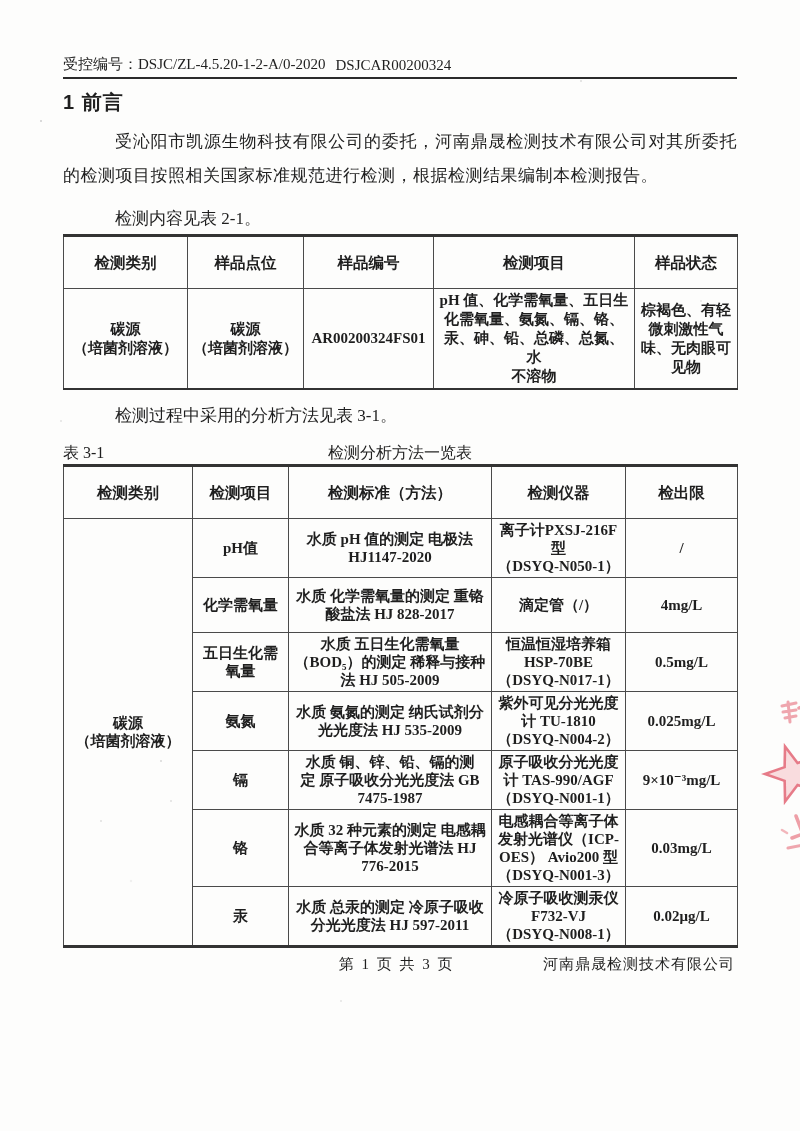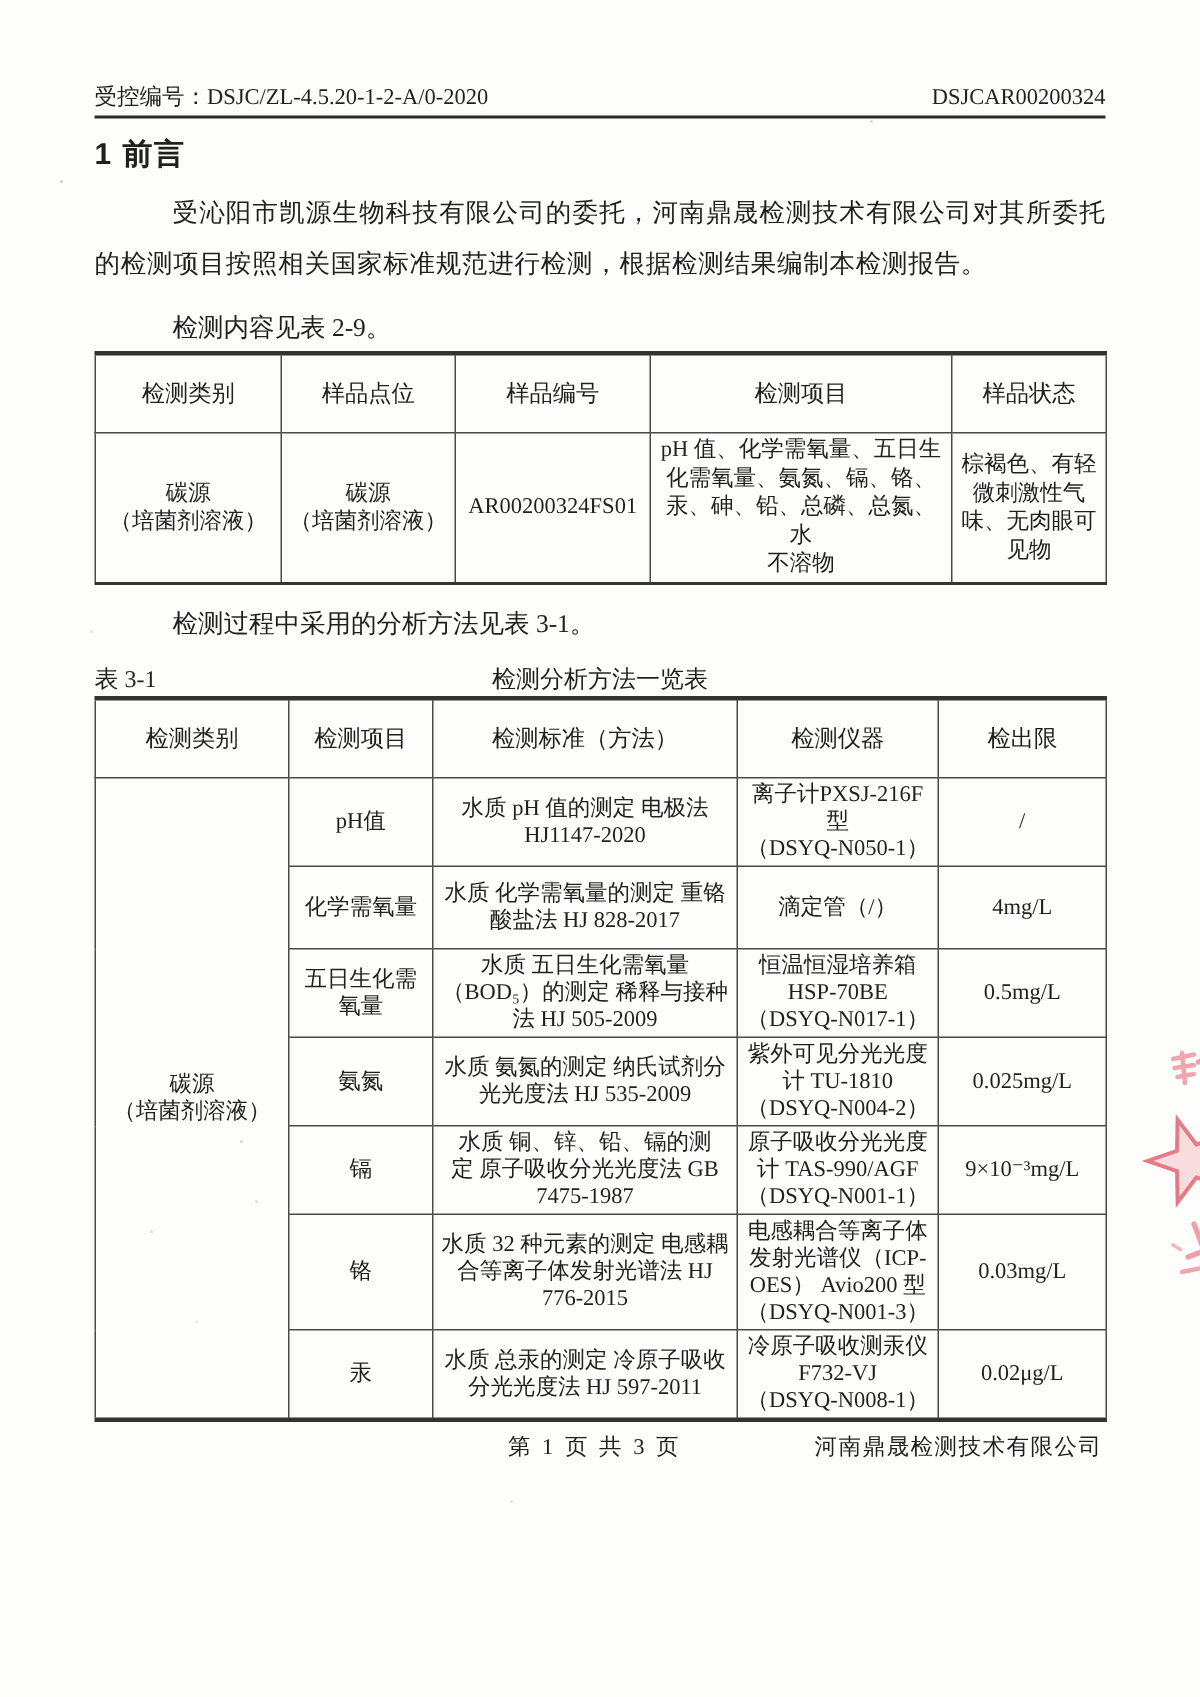--- a/index.html
+++ b/index.html
@@ -18,23 +18,24 @@
     background:rgba(120,120,120,.35);
     box-shadow: 120px 640px 0 rgba(130,130,130,.3), 60px 700px 0 rgba(140,140,140,.25),
       540px -40px 0 rgba(150,150,150,.3), 300px 880px 0 rgba(140,140,140,.22),
       20px 300px 0 rgba(150,150,150,.25), 660px 180px 0 rgba(150,150,150,.2),
       90px 760px 1px rgba(160,160,160,.22), 130px 680px 0 rgba(150,150,150,.28);
     pointer-events:none;
   }
   .content{position:absolute;left:63px;top:0;width:674px;}
 
   .ctrl-row{
-    display:flex;justify-content:space-between;align-items:flex-end;
+    display:flex;justify-content:flex-start;align-items:flex-end;
     margin-top:55px;padding-bottom:3px;border-bottom:2px solid #2b2b2b;
     font-size:15px;
+    gap:10px;
   }
   .heading{
     font-family:"Liberation Sans","DejaVu Sans",sans-serif;
     font-weight:bold;font-size:20px;margin:10px 0 0 0;letter-spacing:1px;
   }
   .para{
     margin:9px 0 0 0;font-size:17px;line-height:34px;text-indent:52px;
     text-align:justify;letter-spacing:.5px;
   }
   .intro{margin:11px 0 0 0;font-size:17px;line-height:30px;text-indent:52px;}
@@ -42,21 +43,21 @@
   .tbl-caption{position:relative;margin-top:9px;height:24px;font-size:16px;}
   .tbl-caption .lbl{position:absolute;left:0;bottom:0;}
   .tbl-caption .cap{position:absolute;left:50%;transform:translateX(-50%);bottom:0;white-space:nowrap;}
 
   table{
     border-collapse:collapse;table-layout:fixed;width:674px;
     font-size:15px;
   }
   td,th{
     border:1px solid #4a4a4a;text-align:center;vertical-align:middle;
-    white-space:pre-line;padding:2px 3px;font-weight:normal;line-height:18px;
+    white-space:pre-line;padding:2px 3px;font-weight:bold;line-height:18px;
     overflow:hidden;
   }
   th{font-size:15.5px;}
   .t2{border-top:3px solid #333;border-bottom:2.5px solid #333;}
   .t3{border-top:3px solid #333;border-bottom:3px solid #333;}
   .t2 .hrow{height:53px;}
   .t2 .drow{height:90px;}
   .t2 .drow td{line-height:19px;}
   .t3 .hrow{height:53px;}
   .t3 tr.r0{height:54px;}
@@ -83,21 +84,21 @@
   <div class="content">
 
     <div class="ctrl-row">
       <span>受控编号：DSJC/ZL-4.5.20-1-2-A/0-2020</span>
       <span>DSJCAR00200324</span>
     </div>
 
     <h1 class="heading">1  前言</h1>
     <p class="para">受沁阳市凯源生物科技有限公司的委托，河南鼎晟检测技术有限公司对其所委托的检测项目按照相关国家标准规范进行检测，根据检测结果编制本检测报告。</p>
 
-    <p class="intro">检测内容见表 2-9。</p>
+    <p class="intro">检测内容见表 2-1。</p>
 
 
     <table class="t2">
       <colgroup>
         <col style="width:124px">
           <col style="width:116px">
           <col style="width:130px">
         <col style="width:201px">
           <col style="width:103px">
       </colgroup>

